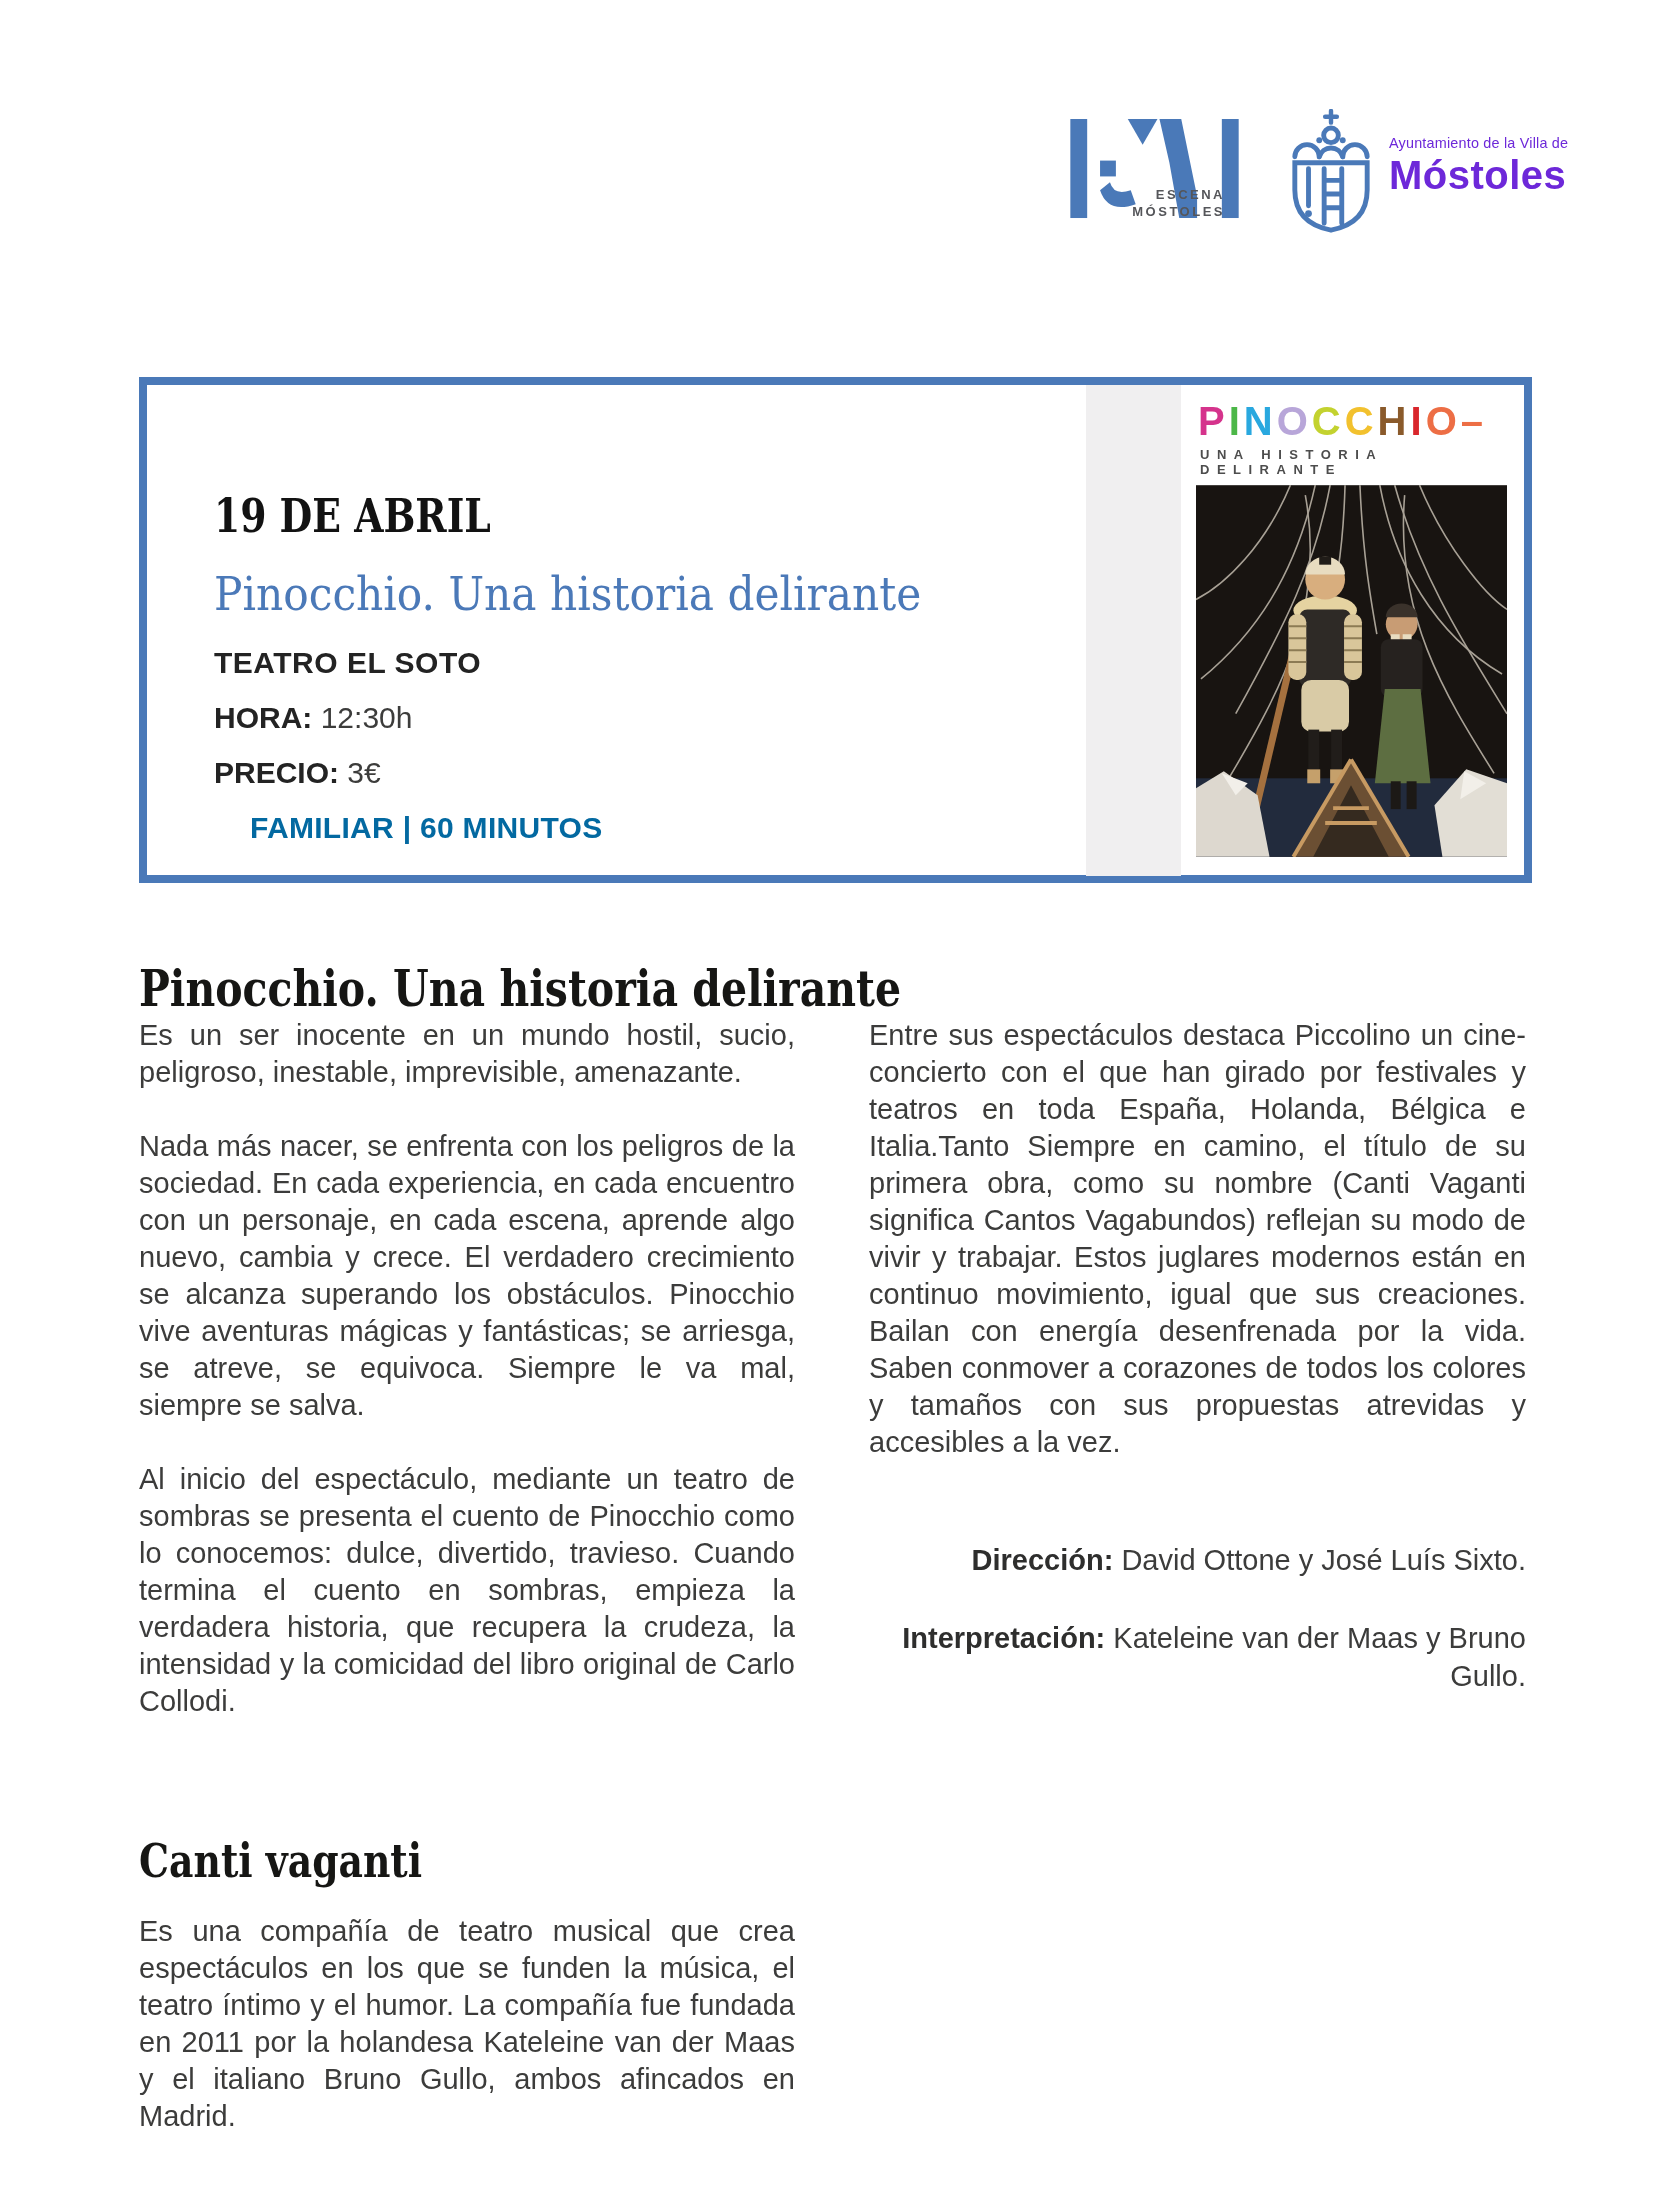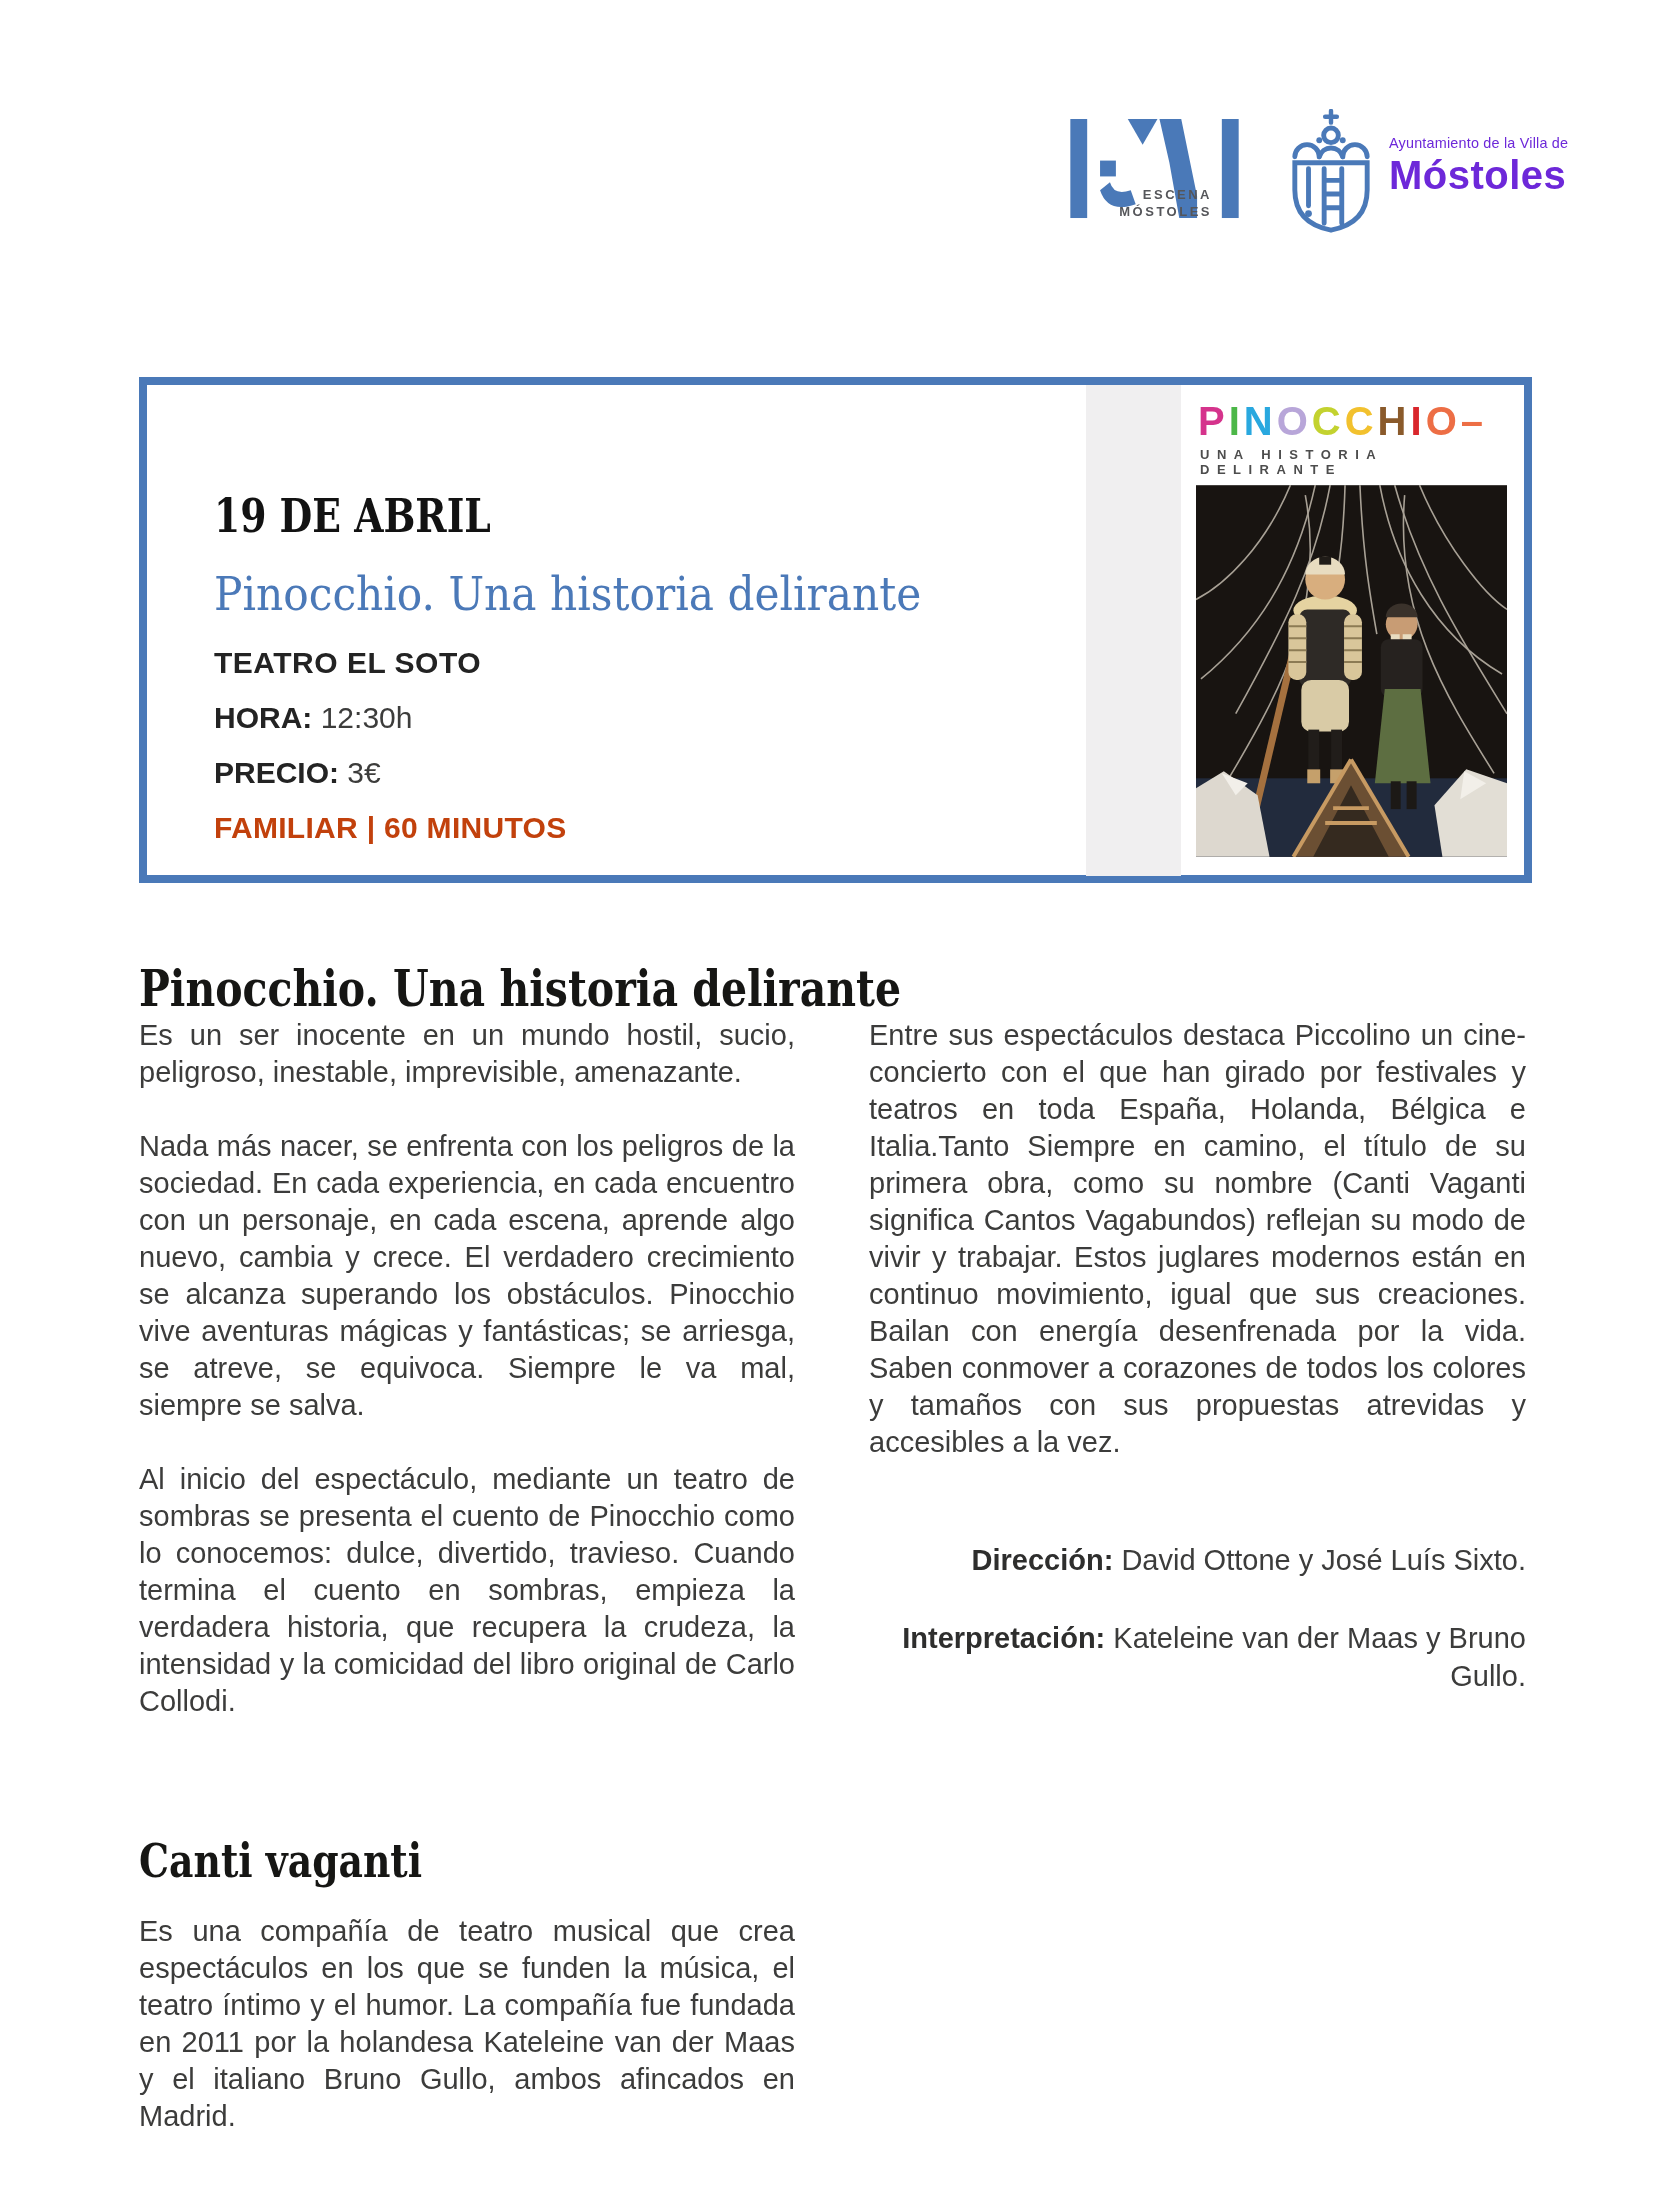--- a/index.html
+++ b/index.html
@@ -2,40 +2,40 @@
 <html><head>
 <meta charset="utf-8">
 <style>
   html,body{margin:0;padding:0;background:#888;}
   .page{position:relative;width:1659px;height:2212px;background:#ffffff;margin:0 auto;
         font-family:"Liberation Sans",sans-serif;color:#3c3c3b;overflow:hidden;}
 
   
   .em-logo{position:absolute;left:1070px;top:119px;width:171px;height:101px;}
   .em-logo svg{position:absolute;left:0;top:0;}
-  .em-text{position:absolute;right:29px;bottom:0px;text-align:right;
+  .em-text{position:absolute;right:16px;bottom:0px;text-align:right;
            font-size:13px;font-weight:bold;color:#55565a;letter-spacing:2.5px;line-height:17px;}
   .ayto-logo{position:absolute;left:1287px;top:109px;display:flex;align-items:flex-start;}
   .ayto-text{margin-left:14px;margin-top:26px;color:#6d28d9;}
   .ayto-small{font-size:14.4px;letter-spacing:0.2px;}
   .ayto-city{font-size:40px;font-weight:bold;letter-spacing:0.5px;margin-top:2px;}
 
   
   .event-card{position:absolute;left:139px;top:377px;width:1393px;height:506px;
               border:8px solid #4a79b8;background:#fff;box-sizing:border-box;}
   .card-text{position:absolute;left:67px;top:103px;width:796px;}
   .card-date{font-family:"DejaVu Serif",serif;font-weight:700;font-size:46px;color:#121212;
              transform:scaleX(.82);transform-origin:left;letter-spacing:0px;line-height:56px;}
   .card-title{font-family:"DejaVu Serif",serif;font-weight:400;font-size:47px;color:#4b79b8;
               transform:scaleX(.9);transform-origin:left;line-height:56px;margin-top:22px;white-space:nowrap;}
   .card-venue{font-size:30px;font-weight:600;color:#232323;margin-top:24px;letter-spacing:0.5px;}
   .card-line{font-size:30px;margin-top:21px;color:#232323;}
   .card-line .lbl{font-weight:600;}
   .card-line .val{font-weight:400;color:#3c3c3b;}
-  .card-audience{font-size:30px;font-weight:700;color:#c2410c;margin-top:21px;letter-spacing:0.3px;}
+  .card-audience{font-size:30px;font-weight:700;color:#0369a1;margin-top:21px;letter-spacing:0.3px;margin-left:36px;}
   .gray-strip{position:absolute;left:939px;top:0;width:95px;height:491px;background:#f0eff0;}
   .poster{position:absolute;left:1049px;top:0;width:328px;height:491px;}
   .poster-logo{position:absolute;left:2px;top:16px;display:flex;
                font-weight:800;font-size:40px;letter-spacing:4px;line-height:40px;
                font-family:"Liberation Sans",sans-serif;}
   .poster-sub{position:absolute;left:4px;top:62px;font-size:13px;font-weight:700;
               letter-spacing:7.5px;color:#4d4d4d;}
   .poster-photo{position:absolute;left:0px;top:100px;}
 
   

